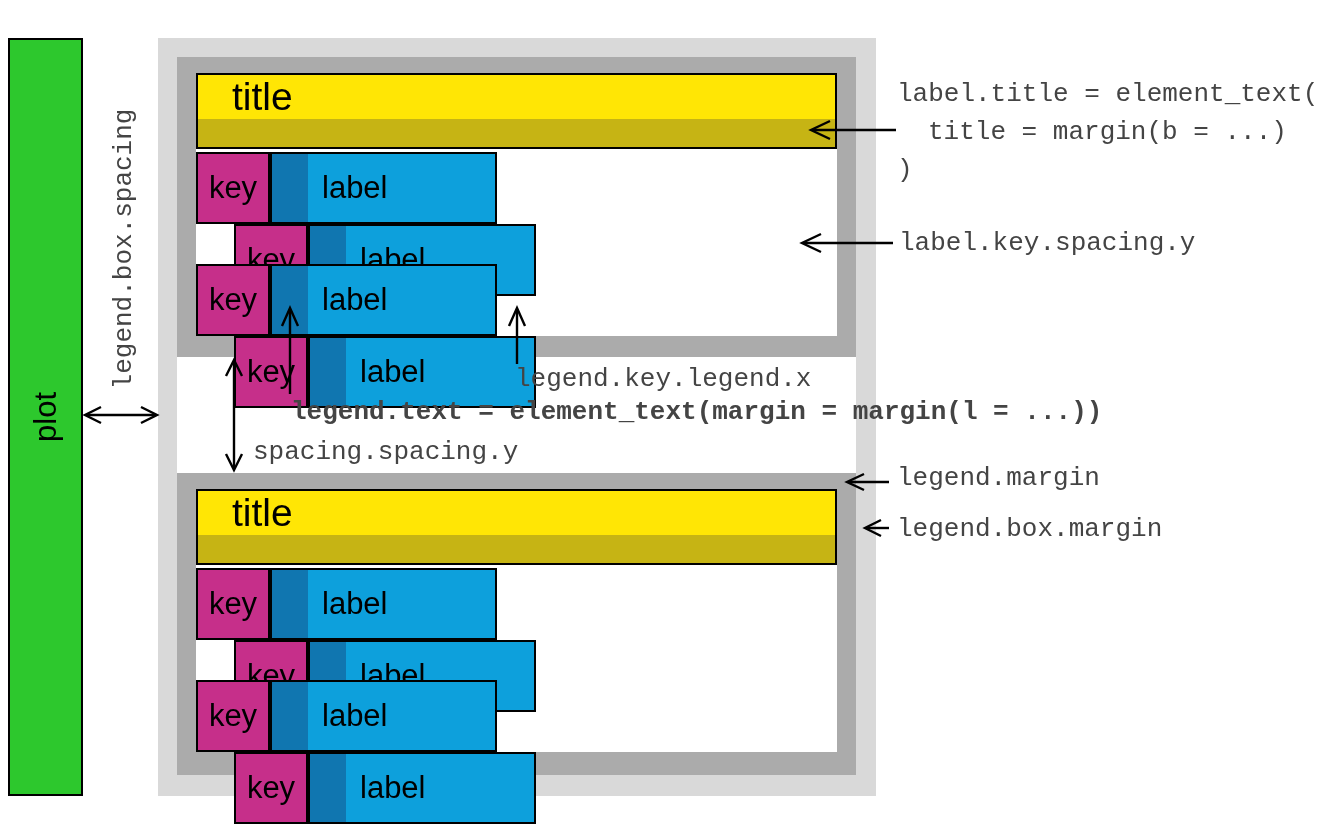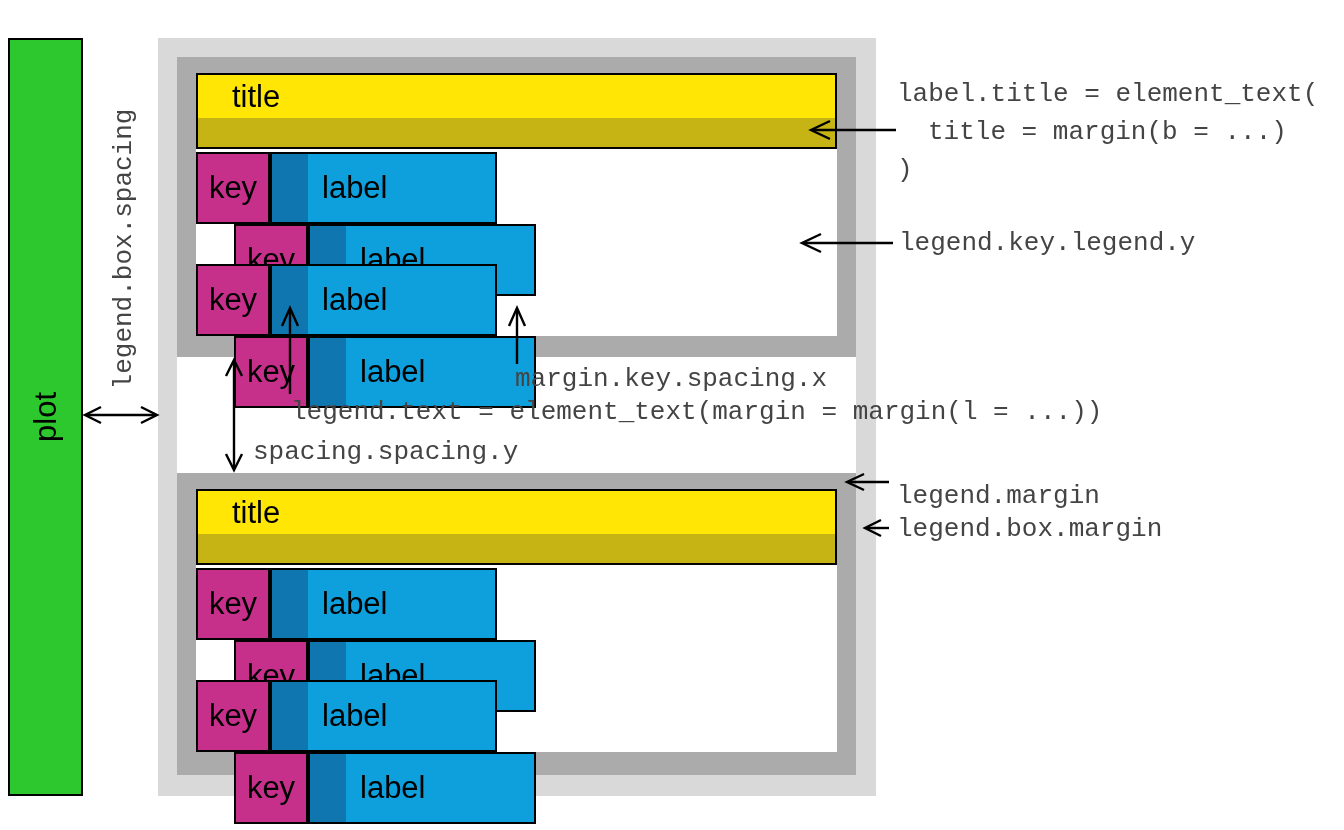--- a/index.html
+++ b/index.html
@@ -31,21 +31,21 @@
   .legend-content {
     position:absolute; left:19px; top:16px; width:641px; height:263px; background:#fff;
   }
   .title-bar {
     box-sizing:border-box; width:641px; height:76px; border:2px solid #000;
     margin-bottom:3px; display:flex; flex-direction:column;
   }
   .title-top {
     flex:0 0 43px; background:var(--yellow,#ffe605);
     display:flex; align-items:center; padding-left:34px;
-    font-size:31px; color:#000;
+    font-size:39px; color:#000;
   }
   .title-bottom-margin { flex:1 1 auto; background:var(--olive,#c6b414); }
 
   .rows { display:flex; flex-direction:column; }
   .krow { display:flex; height:72px; margin-top:0;flex-direction:column; }
   .krow + .krow { margin-top:40px; }
   .cell { display:flex; width:301px; }
   .cell + .cell { margin-left:38px; width:302px; }
   .key-box {
     box-sizing:border-box; width:74px; height:72px;
@@ -171,25 +171,25 @@
             </div>
           </div>
         </div>
       </div>
     </div>
   </div>
 
   <div class="anno" style="left:897px; top:94px;">label.title = element_text(</div>
   <div class="anno" style="left:928px; top:132px;">title = margin(b = ...)</div>
   <div class="anno" style="left:897px; top:170px;">)</div>
-  <div class="anno" style="left:899px; top:243px;">legend.key.legend.y</div>
-  <div class="anno" style="left:515px; top:379px;">margin.key.spacing.x</div>
-  <div class="anno" style="left:291px; top:412px;">legend.text = element_text(margin = margin(l = ...))</div>
+  <div class="anno" style="left:899px; top:243px;">label.key.spacing.y</div>
+  <div class="anno" style="left:515px; top:379px;">legend.key.legend.x</div>
+  <div class="anno" style="left:291px; top:412px;font-weight:bold;">legend.text = element_text(margin = margin(l = ...))</div>
   <div class="anno" style="left:253px; top:452px;">spacing.spacing.y</div>
-  <div class="anno" style="left:897px; top:496px;">legend.margin</div>
+  <div class="anno" style="left:897px; top:478px;">legend.margin</div>
   <div class="anno" style="left:897px; top:529px;">legend.box.margin</div>
   <div class="anno anno-rot" style="left:124px; top:249px;">legend.box.spacing</div>
 
   <svg class="abs arrow-overlay" viewBox="0 0 1344 830">
     <g stroke="#000" stroke-width="2.4" fill="none">
 
       <g>
         <path d="M896 130 L813 130"></path>
           <path d="M830 121 L811 130 L830 139"></path>
       </g>

